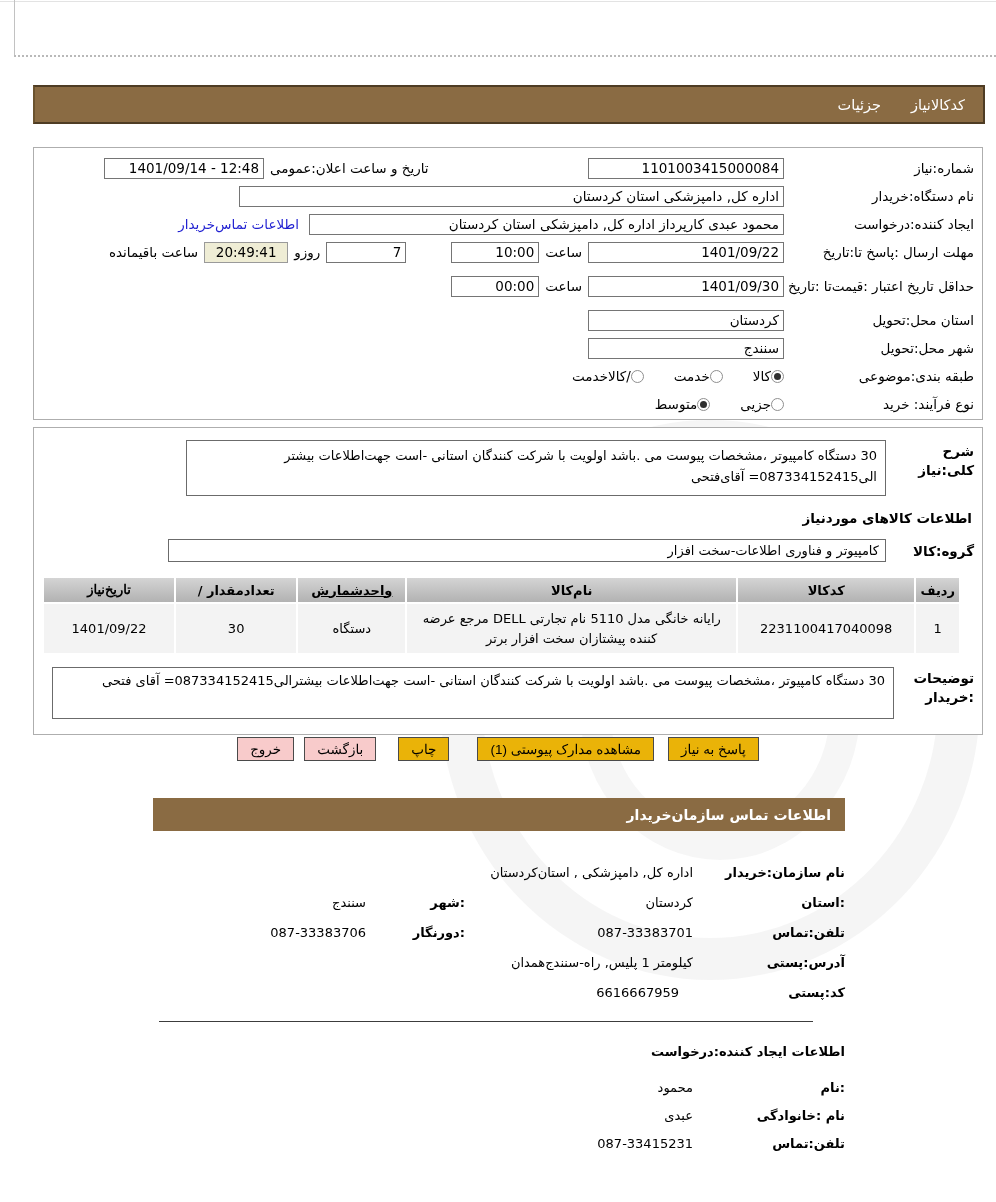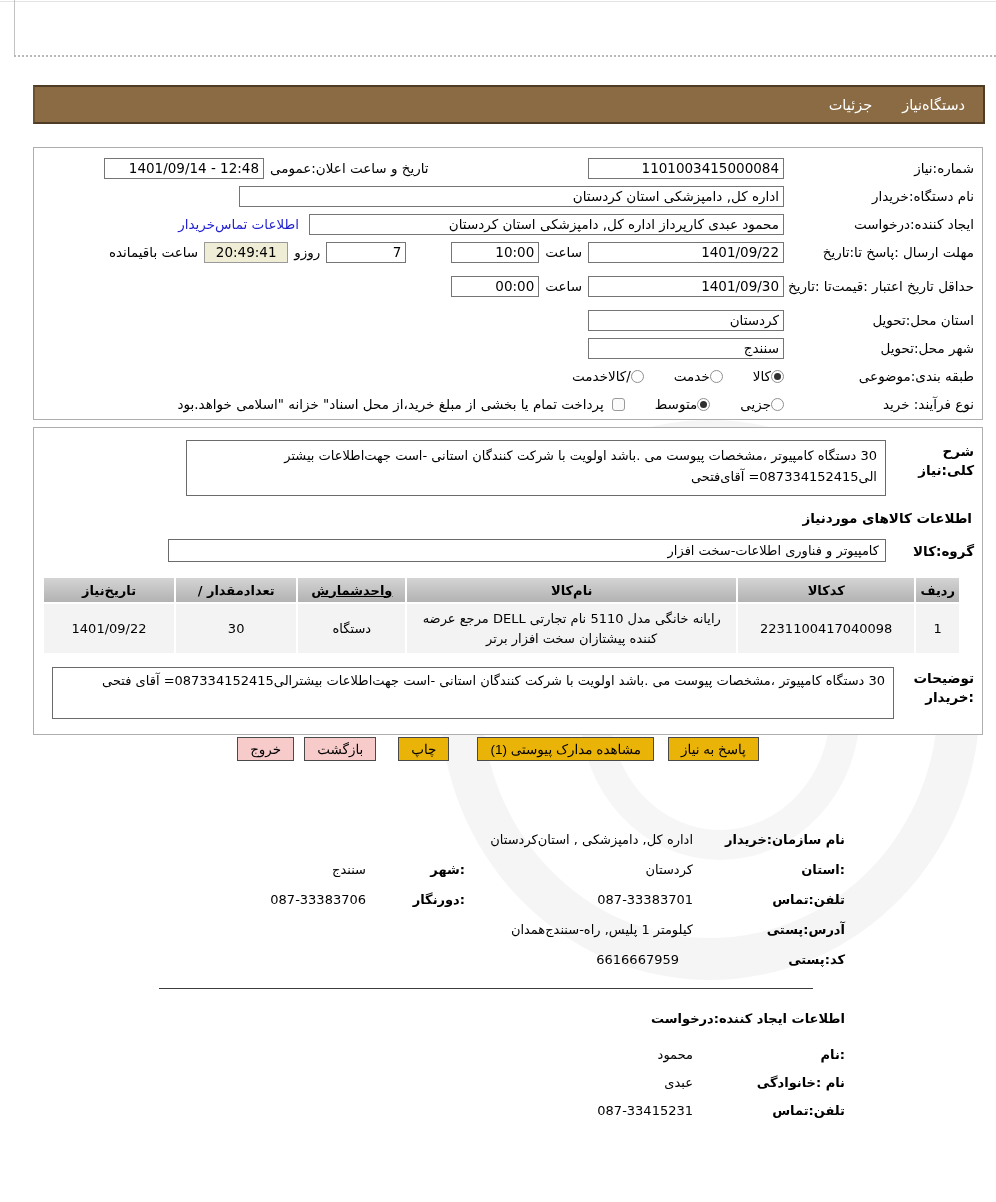--- a/index.html
+++ b/index.html
@@ -63,21 +63,21 @@
   .descbox { width:700px; height:56px; }
   .groupbox { width:718px; height:23px; line-height:21px; padding:0 6px; }
   .sec-title { font-weight:bold; margin:14px 2px 10px; }
   table.goods { direction:rtl; border-spacing:2px; margin:12px 13px 0 auto; background:#fff; }
   table.goods th {
     background:linear-gradient(#d4d4d4,#b2b2b2); font-size:13px; font-weight:bold;
     height:24px; padding:1px 4px;
   }
   table.goods td { background:#f3f3f3; text-align:center; font-size:13px; padding:5px 4px; line-height:1.5; }
   .col-rowno{width:36px;} .col-code{width:178px;} .col-name{width:340px;}
-  .col-unit{width:108px;text-decoration:underline;} .col-qty{width:122px;} .col-date{width:132px;}
+  .col-unit{width:108px;text-decoration:underline;} .col-qty{width:122px;} .col-date{width:132px;font-family:Liberation Serif, serif;}
   .notesrow { margin-top:12px; display:flex; }
   .notesbox { width:842px; height:52px; padding:2px 8px; line-height:1.7; }
   .noteslbl { width:80px; }
   
   .btnrow { position:absolute; z-index:1; top:737px; left:0; width:100%; display:flex; direction:rtl; justify-content:center; }
   .btn {
     height:24px; border:1px solid #4a4a4a; display:flex; align-items:center; justify-content:center;
     padding:4px 12px; font-size:13.5px; cursor:pointer; white-space:nowrap;
   }
   .btn-green { background:#eab308; }
@@ -105,21 +105,21 @@
 <div class="top-edge"></div>
 <div class="side-line"></div>
 <div class="dotted-line"></div>
 
 <div class="wm wm-c1"></div>
 <div class="wm wm-c2"></div>
 <div class="wm wm-g wm-g1">ہ</div>
 <div class="wm wm-g wm-g2">ی</div>
 
 <div class="tabbar">
-  <span class="tab">دستگاه‌نیاز</span>
+  <span class="tab">کدکالا‌نیاز</span>
   <span class="tab">جزئیات</span>
 </div>
 
 <div class="panel panel1">
   <div class="row">
     <span class="lbl">شماره:نیاز</span>
     <div class="fld w180">1101003415000084</div>
     <div class="push-left">
       <span class="ms">تاریخ و ساعت اعلان:عمومی</span>
       <div class="fld w160">12:48 - 1401/09/14</div>
@@ -175,24 +175,20 @@
   </div>
   <div class="row">
     <span class="lbl">نوع فرآیند: خرید</span>
     <span class="opt">
       <span class="radio"></span>
       <span>جزیی</span>
     </span>
     <span class="opt">
       <span class="radio sel"></span>
       <span>متوسط</span>
-    </span>
-    <span class="opt">
-      <span class="cb"></span>
-      <span>پرداخت تمام یا بخشی از مبلغ خرید،از محل اسناد" خزانه "اسلامی خواهد.بود</span>
     </span>
   </div>
 </div>
 
 <div class="panel panel2">
   <div class="row" style="align-items:flex-start;">
     <span class="b-lbl">شرح کلی:نیاز</span>
     <div class="bigbox descbox">30 دستگاه کامپیوتر ،مشخصات پیوست می  .باشد اولویت با شرکت کنندگان استانی -است جهت‌اطلاعات بیشتر الی087334152415= آقای‌فتحی</div>
   </div>
   <div class="sec-title">اطلاعات کالاهای موردنیاز</div>
@@ -230,20 +226,21 @@
 
 <div class="btnrow">
   <button class="btn btn-green">پاسخ به نیاز</button>
   <button class="btn btn-green mr14">مشاهده مدارک پیوستی (1)</button>
   <button class="btn btn-green mr28">چاپ</button>
   <button class="btn btn-pink mr22">بازگشت</button>
   <button class="btn btn-pink mr10">خروج</button>
 </div>
 
 <div class="bottom">
+  <div class="sec-bar">اطلاعات  تماس سازمان‌خریدار</div>
   <div class="c-rows">
     <div class="c-row">
       <span class="c-lbl">نام سازمان:خریدار</span>
       <span class="c-val" style="width:380px;">اداره کل, دامپزشکی , استان‌کردستان</span>
     </div>
     <div class="c-row">
       <span class="c-lbl">:استان</span>
       <span class="c-val">کردستان</span>
       <span class="c-lbl2">:شهر</span>
       <span class="c-val2">سنندج</span>

